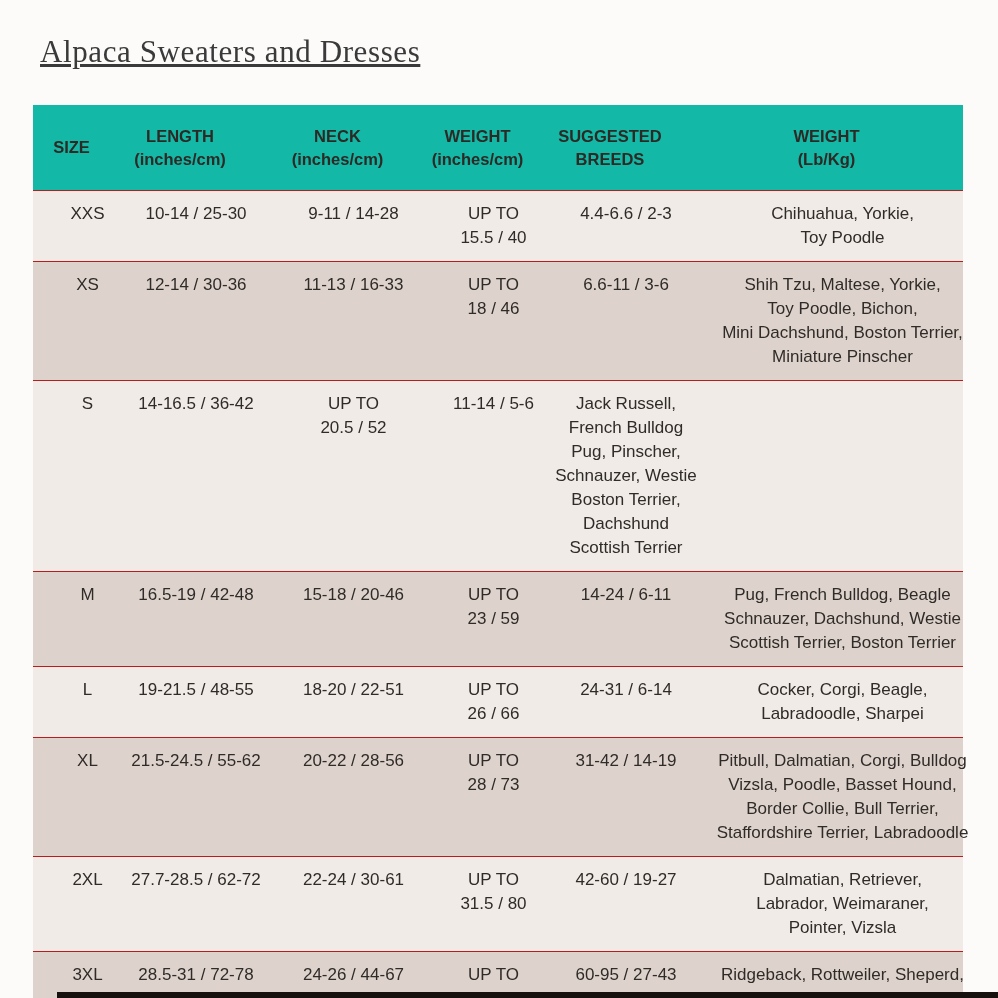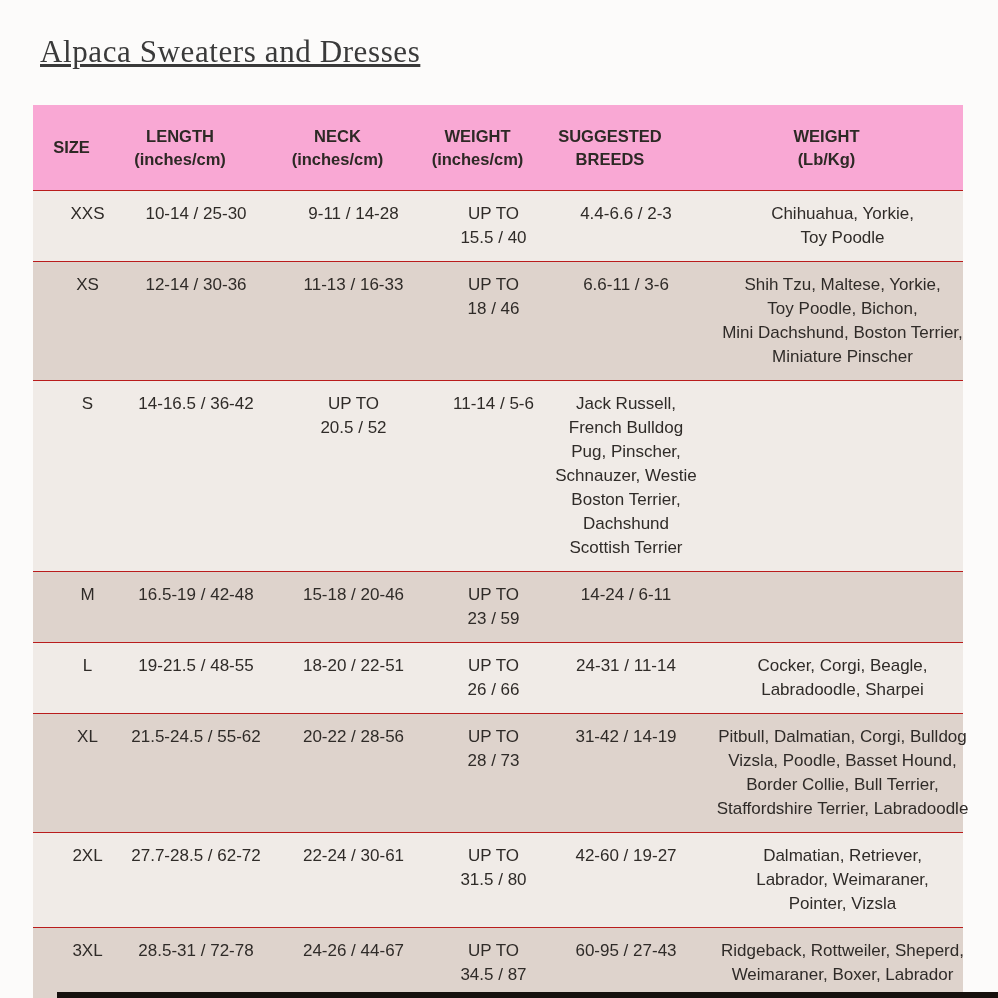--- a/index.html
+++ b/index.html
@@ -25,21 +25,21 @@
   .size-table {
     position:absolute;
     left:33px; top:105px;
     width:930px;
   }
   .thead {
     display:grid;
     grid-template-columns:77px 140px 175px 105px 160px 273px;
     align-items:center;
     height:85px;
-    background:#f9a8d4;
+    background:#14b8a6;
     font-weight:bold;
     font-size:16.5px;
     line-height:23px;
     text-align:center;
     white-space:pre-line;
     color:#2d2925;
   }
   .row {
     display:grid;
     grid-template-columns:77px 140px 175px 105px 160px 273px;
@@ -122,29 +122,32 @@
 Scottish Terrier</div>
       </div>
 
       <div class="row">
         <div class="cell">M</div>
         <div class="cell">16.5-19 / 42-48</div>
         <div class="cell">15-18 / 20-46</div>
         <div class="cell">UP TO
 23 / 59</div>
         <div class="cell">14-24 / 6-11</div>
+        <div class="cell">Pug, French Bulldog, Beagle
+Schnauzer, Dachshund, Westie
+Scottish Terrier, Boston Terrier</div>
       </div>
 
       <div class="row">
         <div class="cell">L</div>
         <div class="cell">19-21.5 / 48-55</div>
         <div class="cell">18-20 / 22-51</div>
         <div class="cell">UP TO
 26 / 66</div>
-        <div class="cell">24-31 / 11-14</div>
+        <div class="cell">24-31 / 6-14</div>
         <div class="cell">Cocker, Corgi, Beagle,
 Labradoodle, Sharpei</div>
       </div>
 
       <div class="row">
         <div class="cell">XL</div>
         <div class="cell">21.5-24.5 / 55-62</div>
         <div class="cell">20-22 / 28-56</div>
         <div class="cell">UP TO
 28 / 73</div>

